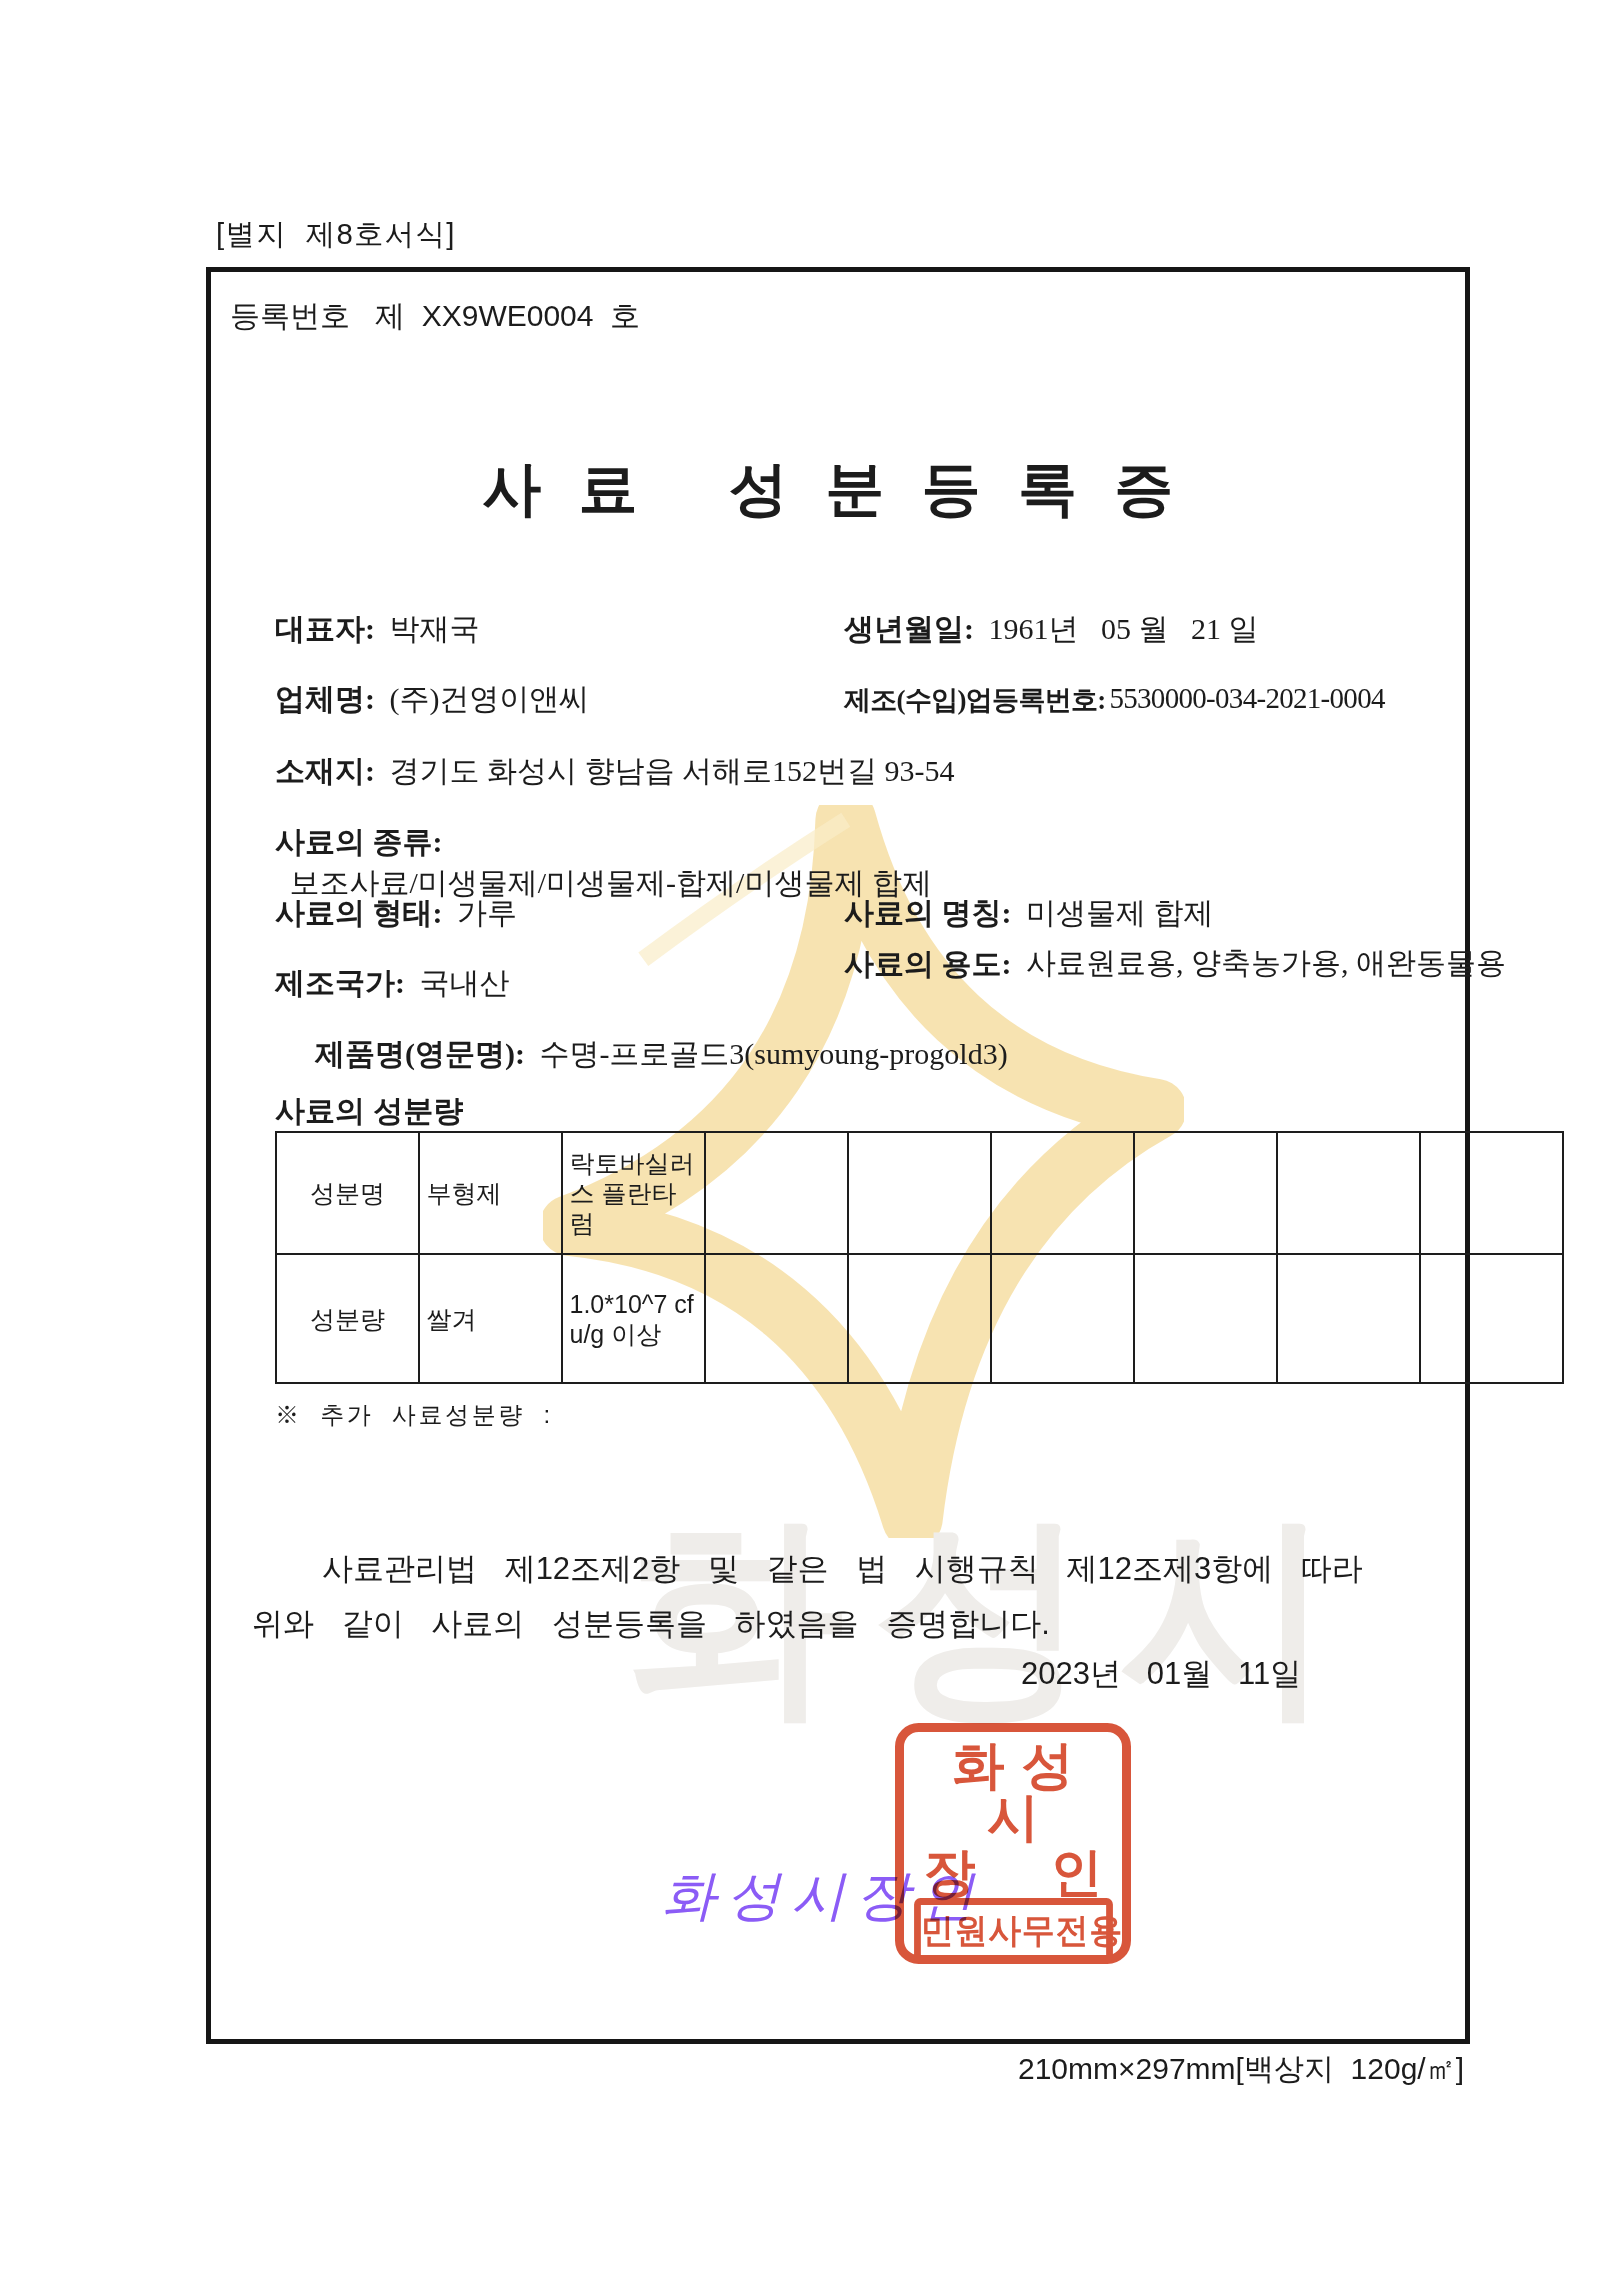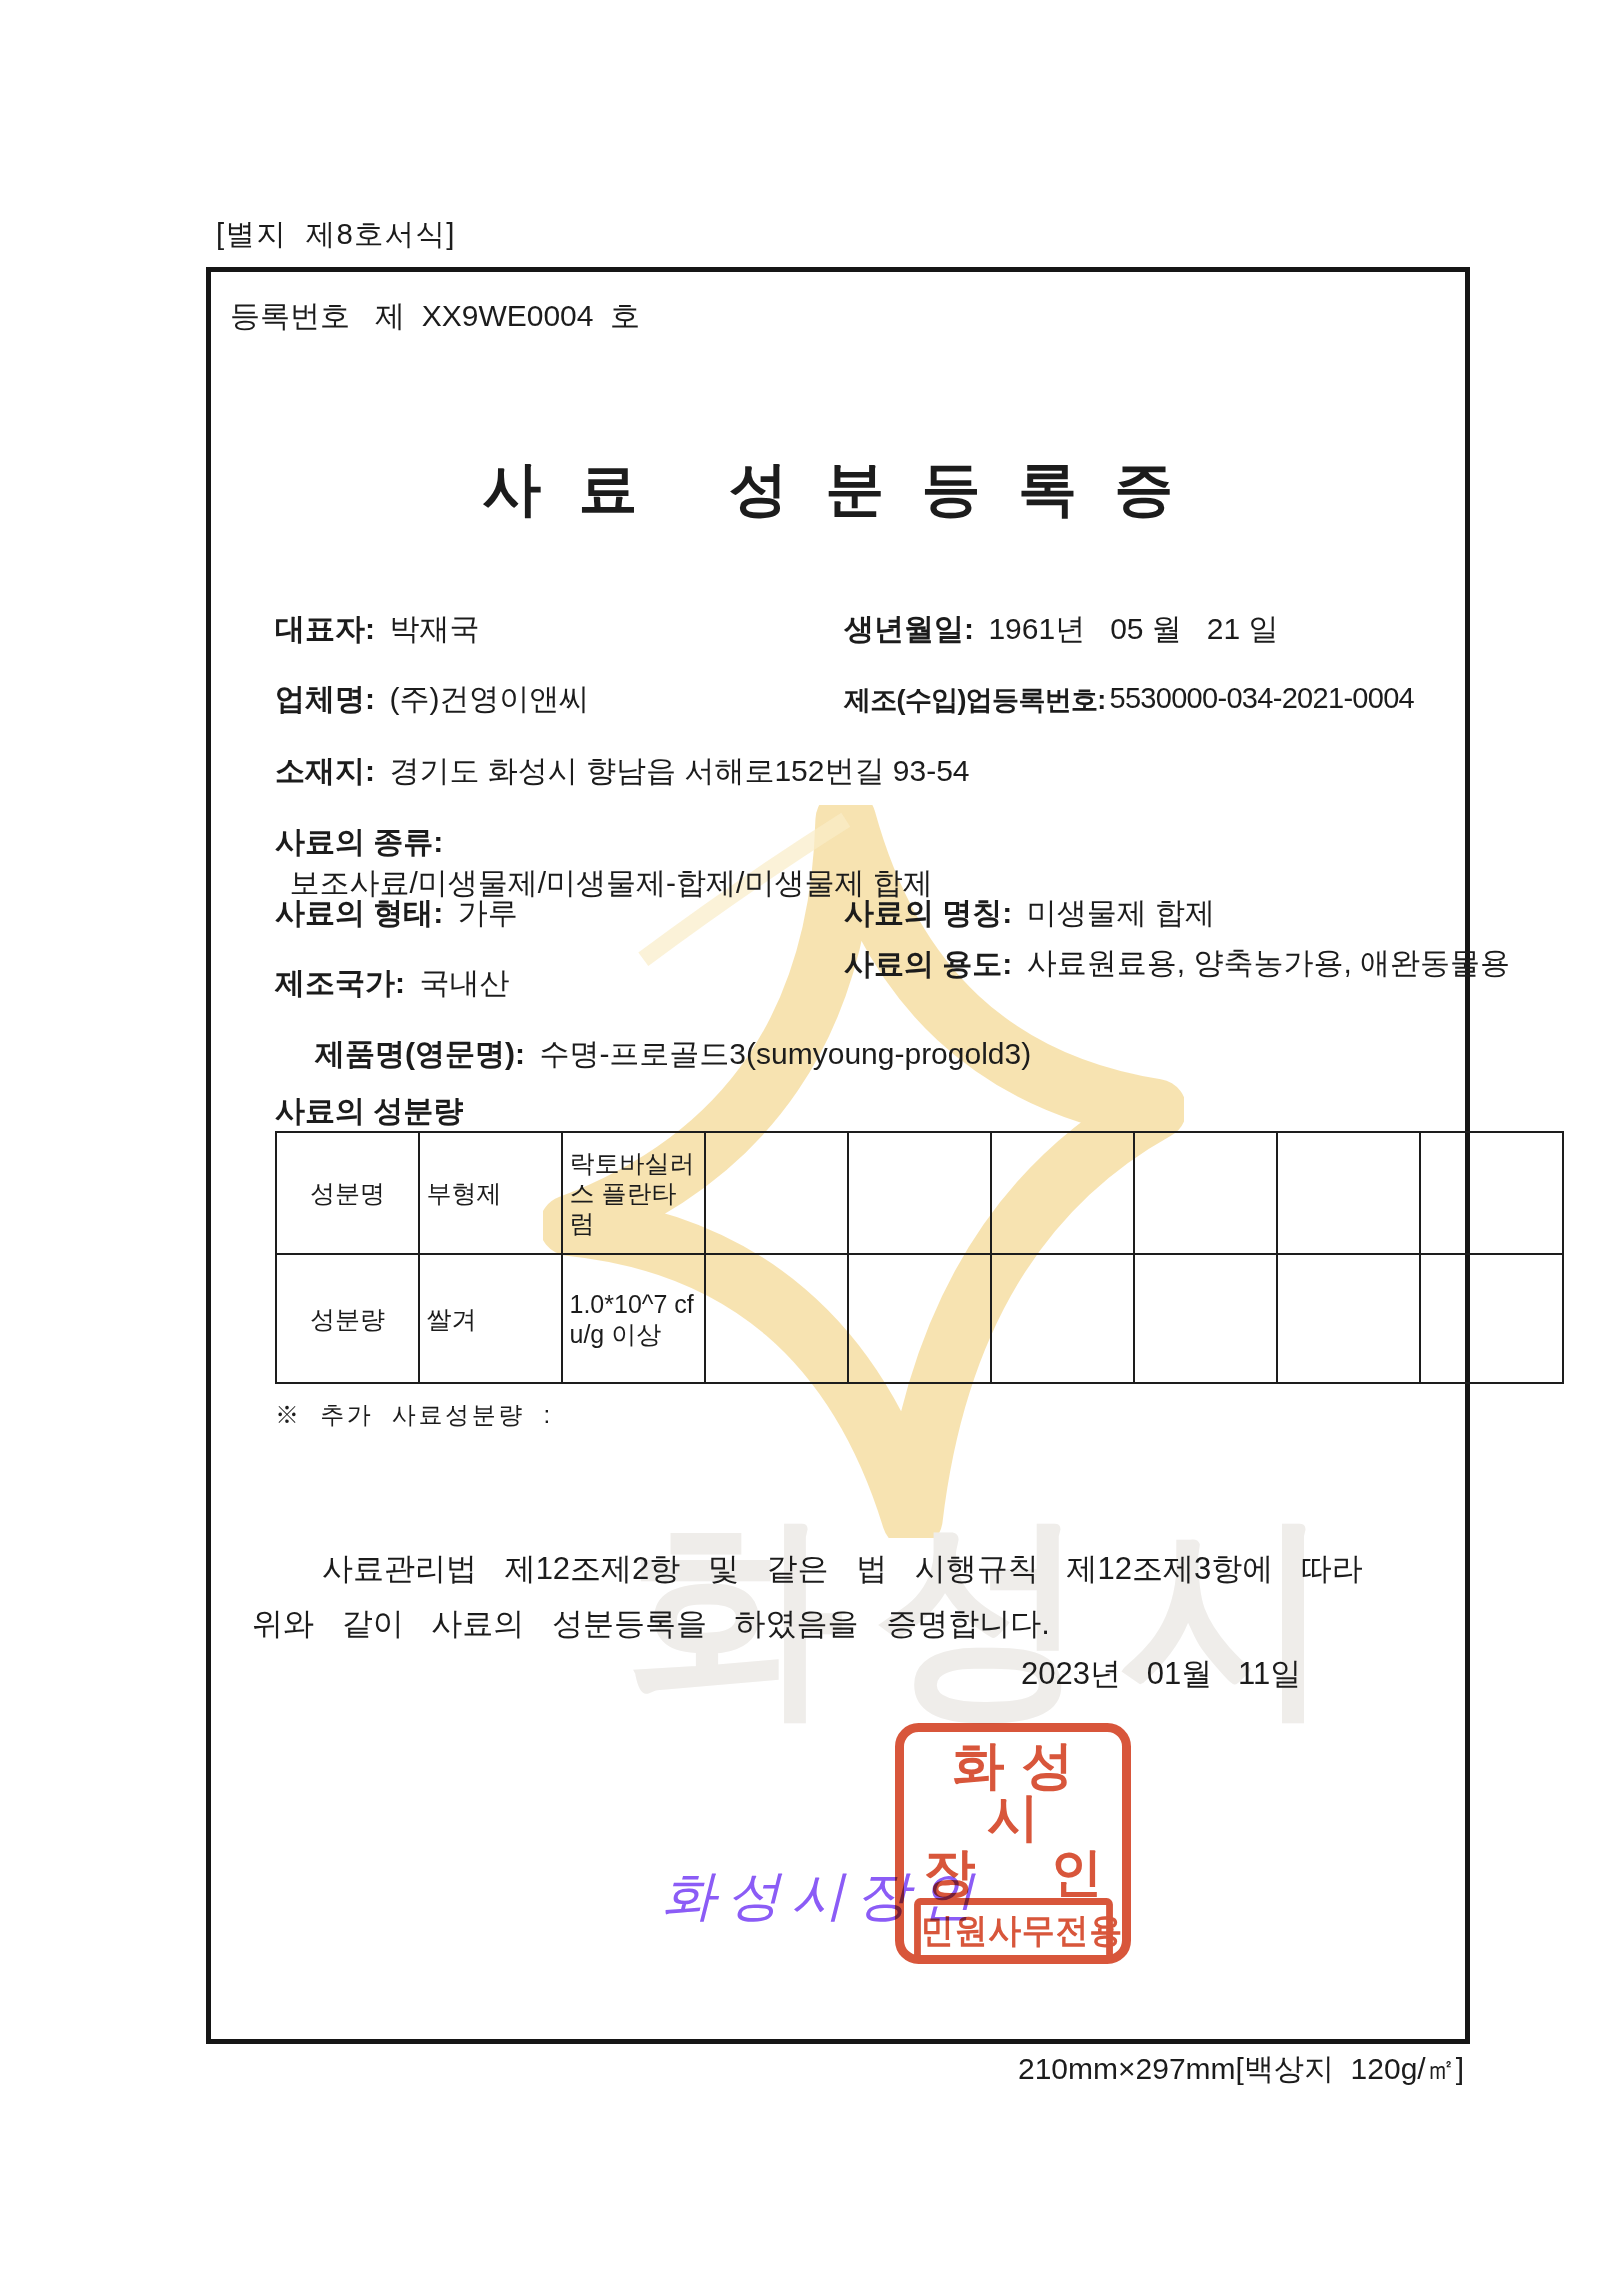--- a/index.html
+++ b/index.html
@@ -21,21 +21,21 @@
   #border-box {
     left:206px; top:267px; width:1254px; height:1767px;
     border:5.9px solid #161616; z-index:1;
   }
   #reg-no { left:230px; top:296px; font-size:30px; white-space:pre; z-index:2; }
   #doc-title {
     left:206px; top:450px; width:1254px; text-align:center;
     font-size:59px; font-weight:bold; letter-spacing:10.5px; white-space:pre; z-index:2;
   }
   
-  .field { display:flex; font-size:30px; z-index:2; white-space:pre; }
+  .field { display:flex; font-size:30px; z-index:2; white-space:pre;font-family:Liberation Serif, serif; }
   .field .lbl { font-weight:bold; }
   .field .val { margin-left:14.4px; white-space:pre; }
   #f-rep   { left:275px;  top:609px;  }
   #f-birth { left:844px; top:609px;  }
   #f-comp  { left:275px;  top:679px; }
   #f-mfg   { left:844px; top:682px; font-size:27px; letter-spacing:-0.7px; }
   #f-mfg .val { margin-left:3.9px; font-size:29px; }
   #f-addr  { left:275px;  top:751px; }
   #f-kind  { left:275px;  top:822px;flex-direction:column; }
   #f-form  { left:275px;  top:893px; }

